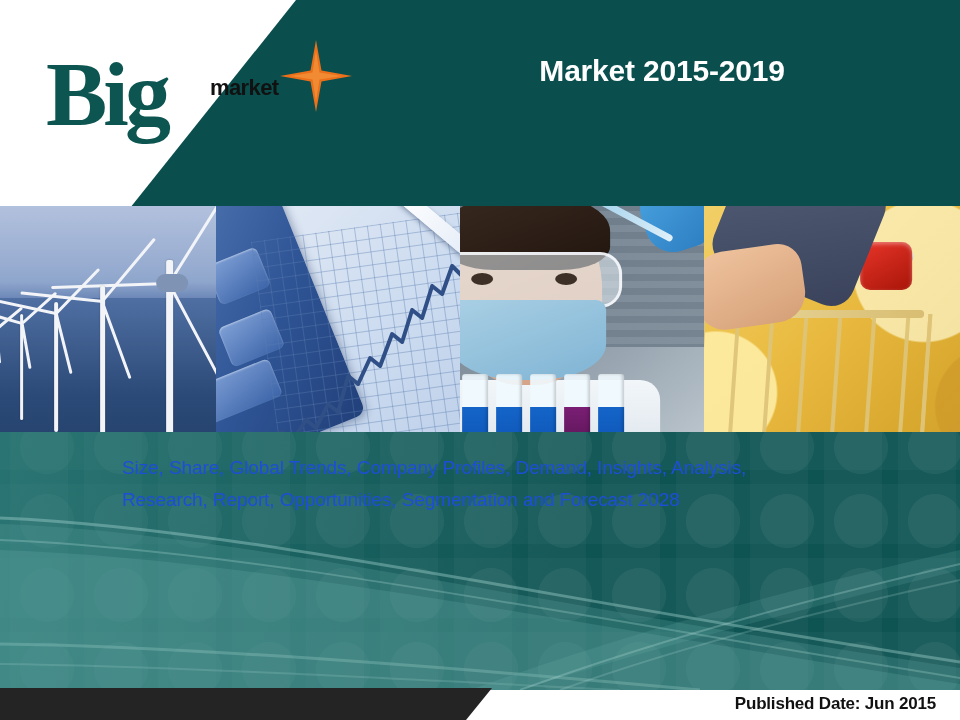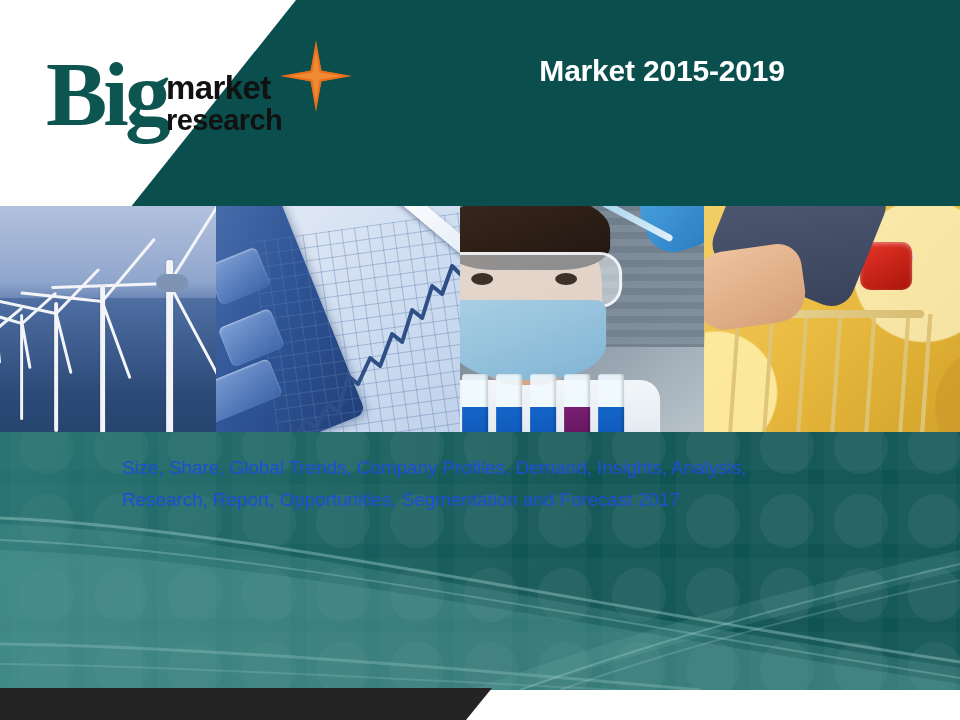--- a/index.html
+++ b/index.html
@@ -46,24 +46,25 @@
     font-size:92px;
     line-height:92px;
     color:#0d5551;
     letter-spacing:-4px;
     text-align:center;
   }
   .logo-market{
     position:absolute;left:120px;top:28px;
     font-family:"Liberation Sans", sans-serif;
     font-weight:bold;
-    font-size:33px;
+    font-size:22px;
     line-height:27px;
     color:#111111;
     letter-spacing:-0.6px;
+    padding-left:44px;
   }
   .logo-research{
     position:absolute;left:120px;top:60px;
     font-family:"Liberation Sans", sans-serif;
     font-weight:bold;
     font-size:29px;
     line-height:29px;
     color:#111111;
     letter-spacing:-0.6px;
   }
@@ -320,21 +321,20 @@
 
   <div class="header-band"></div>
 
   <div class="header-title">
     <span class="ln">Market 2015-2019</span>
   </div>
 
   <div class="logo">
     <span class="logo-big">Big</span>
     <span class="logo-market">market</span>
-    <span class="logo-research">research</span>
     <span class="logo-star">
       <svg width="76" height="76" viewBox="0 0 76 76">
         <path d="M38 2 L43.5 32.5 L74 38 L43.5 43.5 L38 74 L32.5 43.5 L2 38 L32.5 32.5 Z" fill="#ec6f1a"></path>
         <path d="M38 12 L41.5 34.5 L64 38 L41.5 41.5 L38 64 L34.5 41.5 L12 38 L34.5 34.5 Z" fill="#f08a33"></path>
       </svg>
     </span>
   </div>
 
   <div class="photo-strip">
 
@@ -446,18 +446,19 @@
       <path d="M0,212 C180,214 460,236 700,258" fill="none" stroke="rgba(168,214,210,0.28)" stroke-width="3"></path>
       <path d="M0,232 C170,234 420,248 620,258" fill="none" stroke="rgba(168,214,210,0.20)" stroke-width="2"></path>
       <path d="M470,258 C640,196 820,150 960,118 L960,138 C830,170 660,214 520,258 Z" fill="rgba(120,186,182,0.16)"></path>
       <path d="M520,258 C680,200 840,160 960,132" fill="none" stroke="rgba(176,220,216,0.30)" stroke-width="2"></path>
       <path d="M560,258 C700,208 850,172 960,148" fill="none" stroke="rgba(176,220,216,0.22)" stroke-width="2"></path>
     </svg>
   </div>
 
   <div class="subtitle">
     <span class="ln">Size, Share, Global Trends, Company Profiles, Demand, Insights, Analysis,</span>
-    <span class="ln">Research, Report, Opportunities, Segmentation and Forecast 2017</span>
+    <span class="ln">Research, Report, Opportunities, Segmentation and Forecast 2028</span>
   </div>
 
   <div class="footer-black"></div>
+  <div class="footer-date">Published Date: Jun 2015</div>
 
 </div>
 
 </body></html>

